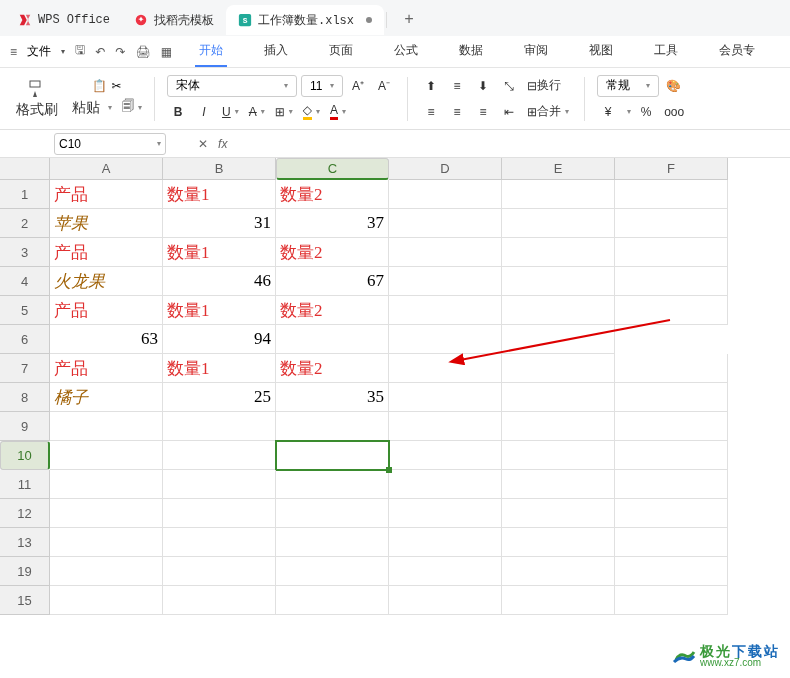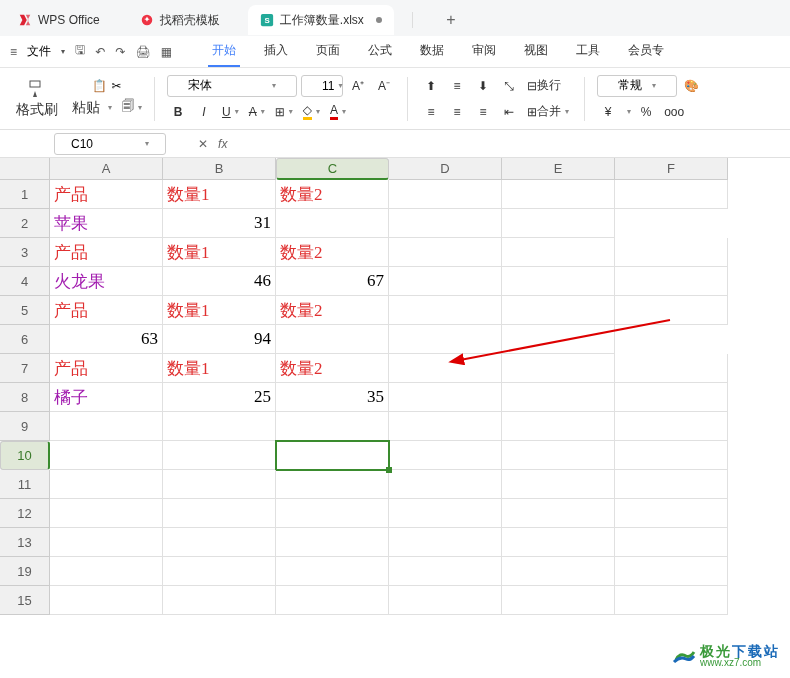--- a/index.html
+++ b/index.html
@@ -1,72 +1,72 @@
 <!DOCTYPE html>
 <html><head>
 <meta charset="utf-8">
 <style>
   * { box-sizing: border-box; margin: 0; padding: 0; }
   body { font-family: "Microsoft YaHei", sans-serif; font-size: 12px; background: #fff; width: 790px; height: 678px; overflow: hidden; position: relative; }
   
   
-  .titlebar { height: 36px; background: #f5f6f7; display: flex; align-items: center; padding: 4px 6px 0 6px; gap: 16px; }
+  .titlebar { height: 36px; background: #f5f6f7; display: flex; align-items: center; padding: 4px 6px 0 6px; gap: 0; font-family: Liberation Mono, monospace; }
   .tab { height: 30px; display: flex; align-items: center; gap: 6px; padding: 0 12px; border-radius: 8px 8px 0 0; font-size: 12px; color: #333; cursor: pointer; }
   .tab.active { background: #fff; }
   .tab-icon { width: 14px; height: 14px; display: inline-flex; align-items: center; justify-content: center; }
   .tab-dot { width: 6px; height: 6px; background: #888; border-radius: 50%; display: inline-block; margin-left: 6px; }
   .tab-add { width: 24px; height: 24px; display: flex; align-items: center; justify-content: center; color: #666; font-size: 16px; margin-left: 8px; cursor: pointer; }
   .tab-sep { width: 1px; height: 16px; background: #ddd; margin: 0 2px; }
   
   
   .menubar { height: 32px; background: #fff; display: flex; align-items: center; padding: 0 10px; gap: 4px; border-bottom: 1px solid #e5e5e5; }
   .menu-left { display: flex; align-items: center; gap: 10px; }
   .menu-left .icon { color: #555; cursor: pointer; }
-  .menu-items { display: flex; gap: 20px; margin-left: 32px; }
+  .menu-items { display: flex; gap: 33px; margin-left: 19px; }
   .menu-item { color: #333; cursor: pointer; padding: 6px 4px; }
   .menu-item.active { color: #417ff9; border-bottom: 2px solid #417ff9; }
   
   
   .ribbon { height: 62px; background: #fff; display: flex; align-items: center; padding: 4px 10px; gap: 2px; border-bottom: 1px solid #e0e0e0; }
   .rgroup { display: flex; flex-direction: column; gap: 4px; padding: 0 6px; }
   .rgroup.tall { align-items: center; }
   .rgroup-row { display: flex; align-items: center; gap: 4px; }
   .rbtn { height: 22px; min-width: 22px; display: flex; align-items: center; justify-content: center; border: none; background: none; cursor: pointer; color: #333; border-radius: 3px; padding: 0 3px; font-size: 12px; }
   .rbig { display: flex; flex-direction: column; align-items: center; gap: 2px; padding: 4px 6px; cursor: pointer; }
   .rbig-icon { width: 20px; height: 20px; }
   .rbig-label { font-size: 14px; color: #333; }
   .rdiv { width: 1px; height: 44px; background: #e0e0e0; margin: 0 4px; }
-  .sel { height: 22px; border: 1px solid #ccc; border-radius: 3px; background: #fff; font-size: 12px; padding: 0 20px; display: flex; align-items: center; justify-content: space-between; cursor: pointer; }
+  .sel { height: 22px; border: 1px solid #ccc; border-radius: 3px; background: #fff; font-size: 12px; padding: 0 8px; display: flex; align-items: center; justify-content: space-between; cursor: pointer; }
   .sel.font { width: 130px; }
   .sel.size { width: 42px; }
-  .sel.fmt { width: 80px; }
+  .sel.fmt { width: 62px; }
   .chev { font-size: 8px; color: #888; margin-left: 4px; }
   
   
   .formulabar { height: 28px; display: flex; align-items: center; border-bottom: 1px solid #e0e0e0; background: #fff; }
-  .namebox { width: 112px; height: 22px; margin-left: 54px; border: 1px solid #ccc; border-radius: 3px; display: flex; align-items: center; padding: 0 16px; justify-content: space-between; font-size: 12px; }
+  .namebox { width: 112px; height: 22px; margin-left: 54px; border: 1px solid #ccc; border-radius: 3px; display: flex; align-items: center; padding: 0 4px; justify-content: space-between; font-size: 12px; }
   .fx-area { display: flex; align-items: center; gap: 10px; margin-left: 32px; }
   .fx-icon { color: #666; cursor: pointer; }
   .fx-label { font-style: italic; color: #666; }
   
   
   .sheet { position: relative; }
   .corner { position: absolute; left: 0; top: 0; width: 50px; height: 22px; background: #f0f0f0; border-right: 1px solid #ccc; border-bottom: 1px solid #ccc; }
   .col-headers { position: absolute; left: 50px; top: 0; height: 22px; display: flex; }
   .col-h { width: 113px; height: 22px; background: #f0f0f0; border-right: 1px solid #ccc; border-bottom: 1px solid #ccc; display: flex; align-items: center; justify-content: center; color: #5f5f5f; font-size: 13px; }
   .col-h.sel { background: #e0e8d8; color: #3a7a2a; border-bottom: 2px solid #3a8b2e; }
   .row-headers { position: absolute; left: 0; top: 22px; width: 50px; }
   .row-h { width: 50px; height: 29px; background: #f0f0f0; border-right: 1px solid #ccc; border-bottom: 1px solid #ccc; display: flex; align-items: center; justify-content: center; color: #5f5f5f; font-size: 13px; }
   .row-h.sel { background: #e0e8d8; color: #3a7a2a; border-right: 2px solid #3a8b2e; }
   .cells { position: absolute; left: 50px; top: 22px; }
   .row { display: flex; height: 29px; }
   .cell { width: 113px; height: 29px; border-right: 1px solid #e0e0e0; border-bottom: 1px solid #e0e0e0; padding: 0 4px; display: flex; align-items: center; font-size: 17px; font-family: SimSun, serif; overflow: hidden; }
   .cell.hdr { color: #e03030; }
   .cell.num { justify-content: flex-end; color: #000; }
-  .cell.txt { color: #a21caf; }
+  .cell.txt { color: #a16207; font-style: italic; }
   .cell.selected { outline: 2px solid #3a8b2e; outline-offset: -1px; }
   .sel-handle { position: absolute; width: 6px; height: 6px; background: #3a8b2e; }
   
   
   .arrow-svg { position: absolute; top: 300px; left: 440px; pointer-events: none; }
   
   
   .watermark { position: absolute; right: 10px; bottom: 10px; display: flex; align-items: center; gap: 4px; justify-content: flex-end; }
   .watermark-logo { width: 24px; height: 24px; }
   .watermark-text { display: flex; flex-direction: column; line-height: 1; }
@@ -271,20 +271,21 @@
         <div class="cell hdr">产品</div>
         <div class="cell hdr">数量1</div>
         <div class="cell hdr">数量2</div>
         <div class="cell"></div>
         <div class="cell"></div>
         <div class="cell"></div>
       </div>
       <div class="row">
         <div class="cell txt">苹果</div>
         <div class="cell num">31</div>
+        <div class="cell num">37</div>
         <div class="cell"></div>
         <div class="cell"></div>
         <div class="cell"></div>
       </div>
       <div class="row">
         <div class="cell hdr">产品</div>
         <div class="cell hdr">数量1</div>
         <div class="cell hdr">数量2</div>
         <div class="cell"></div>
         <div class="cell"></div>

